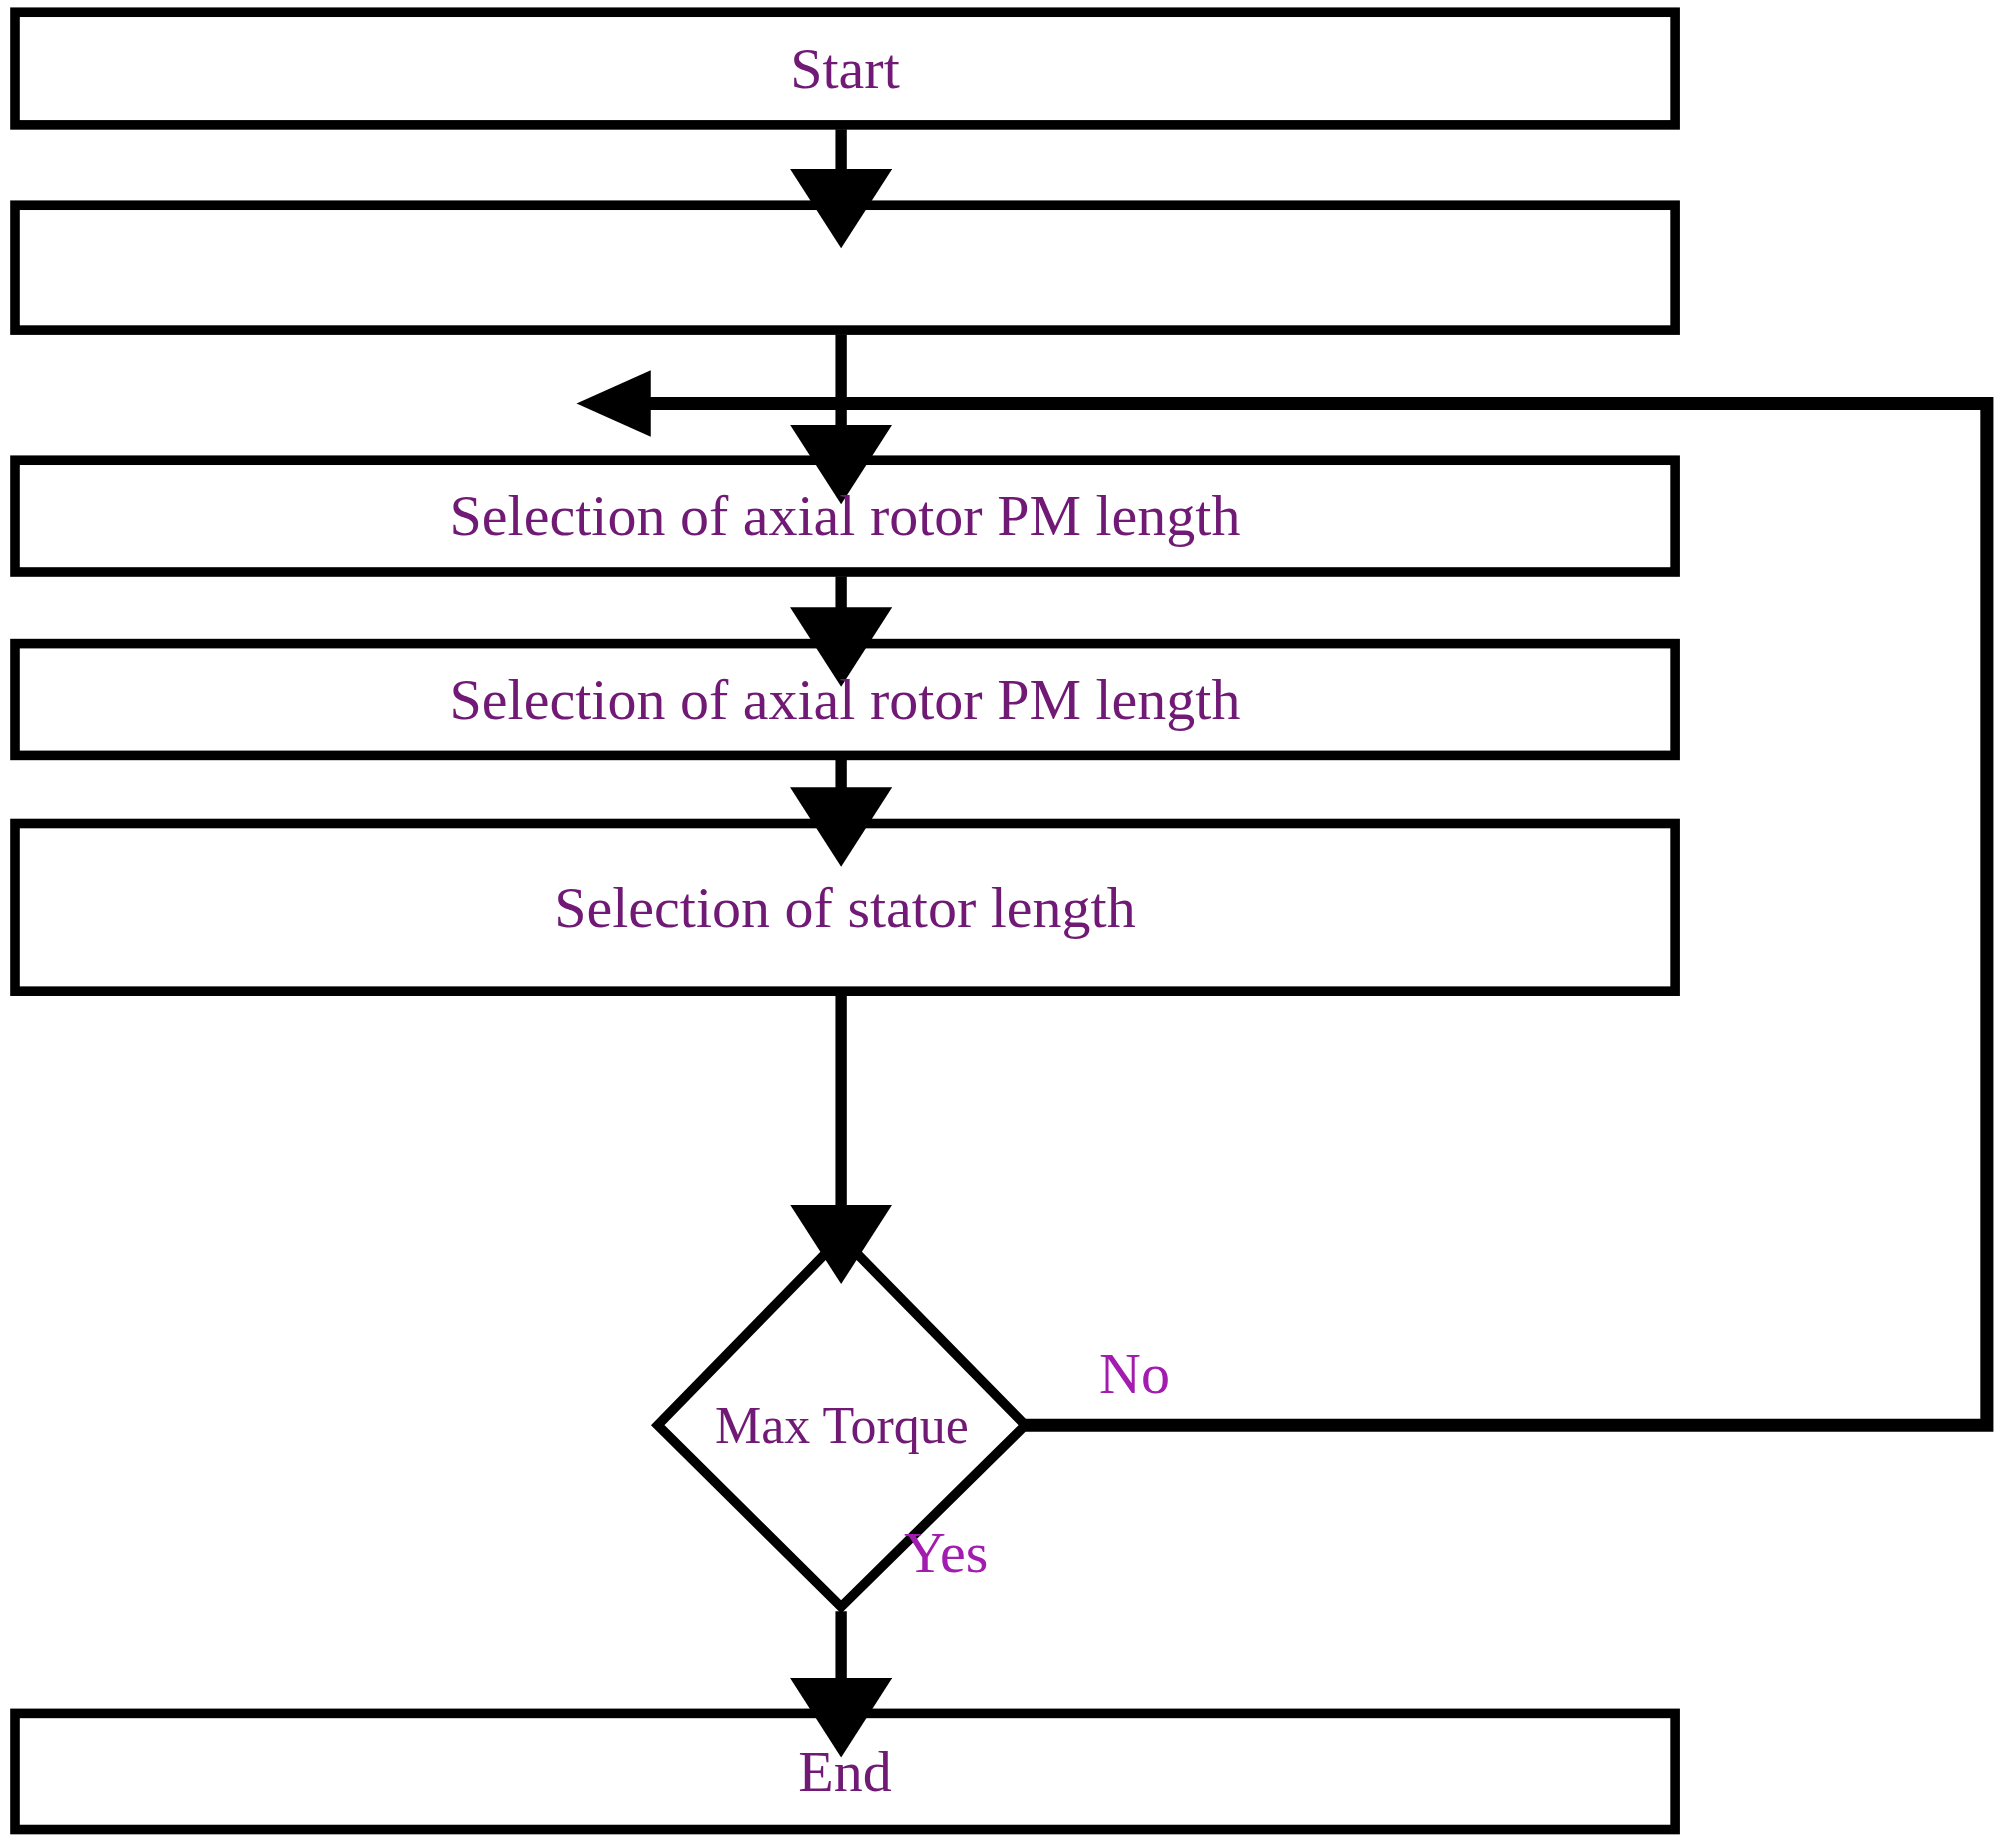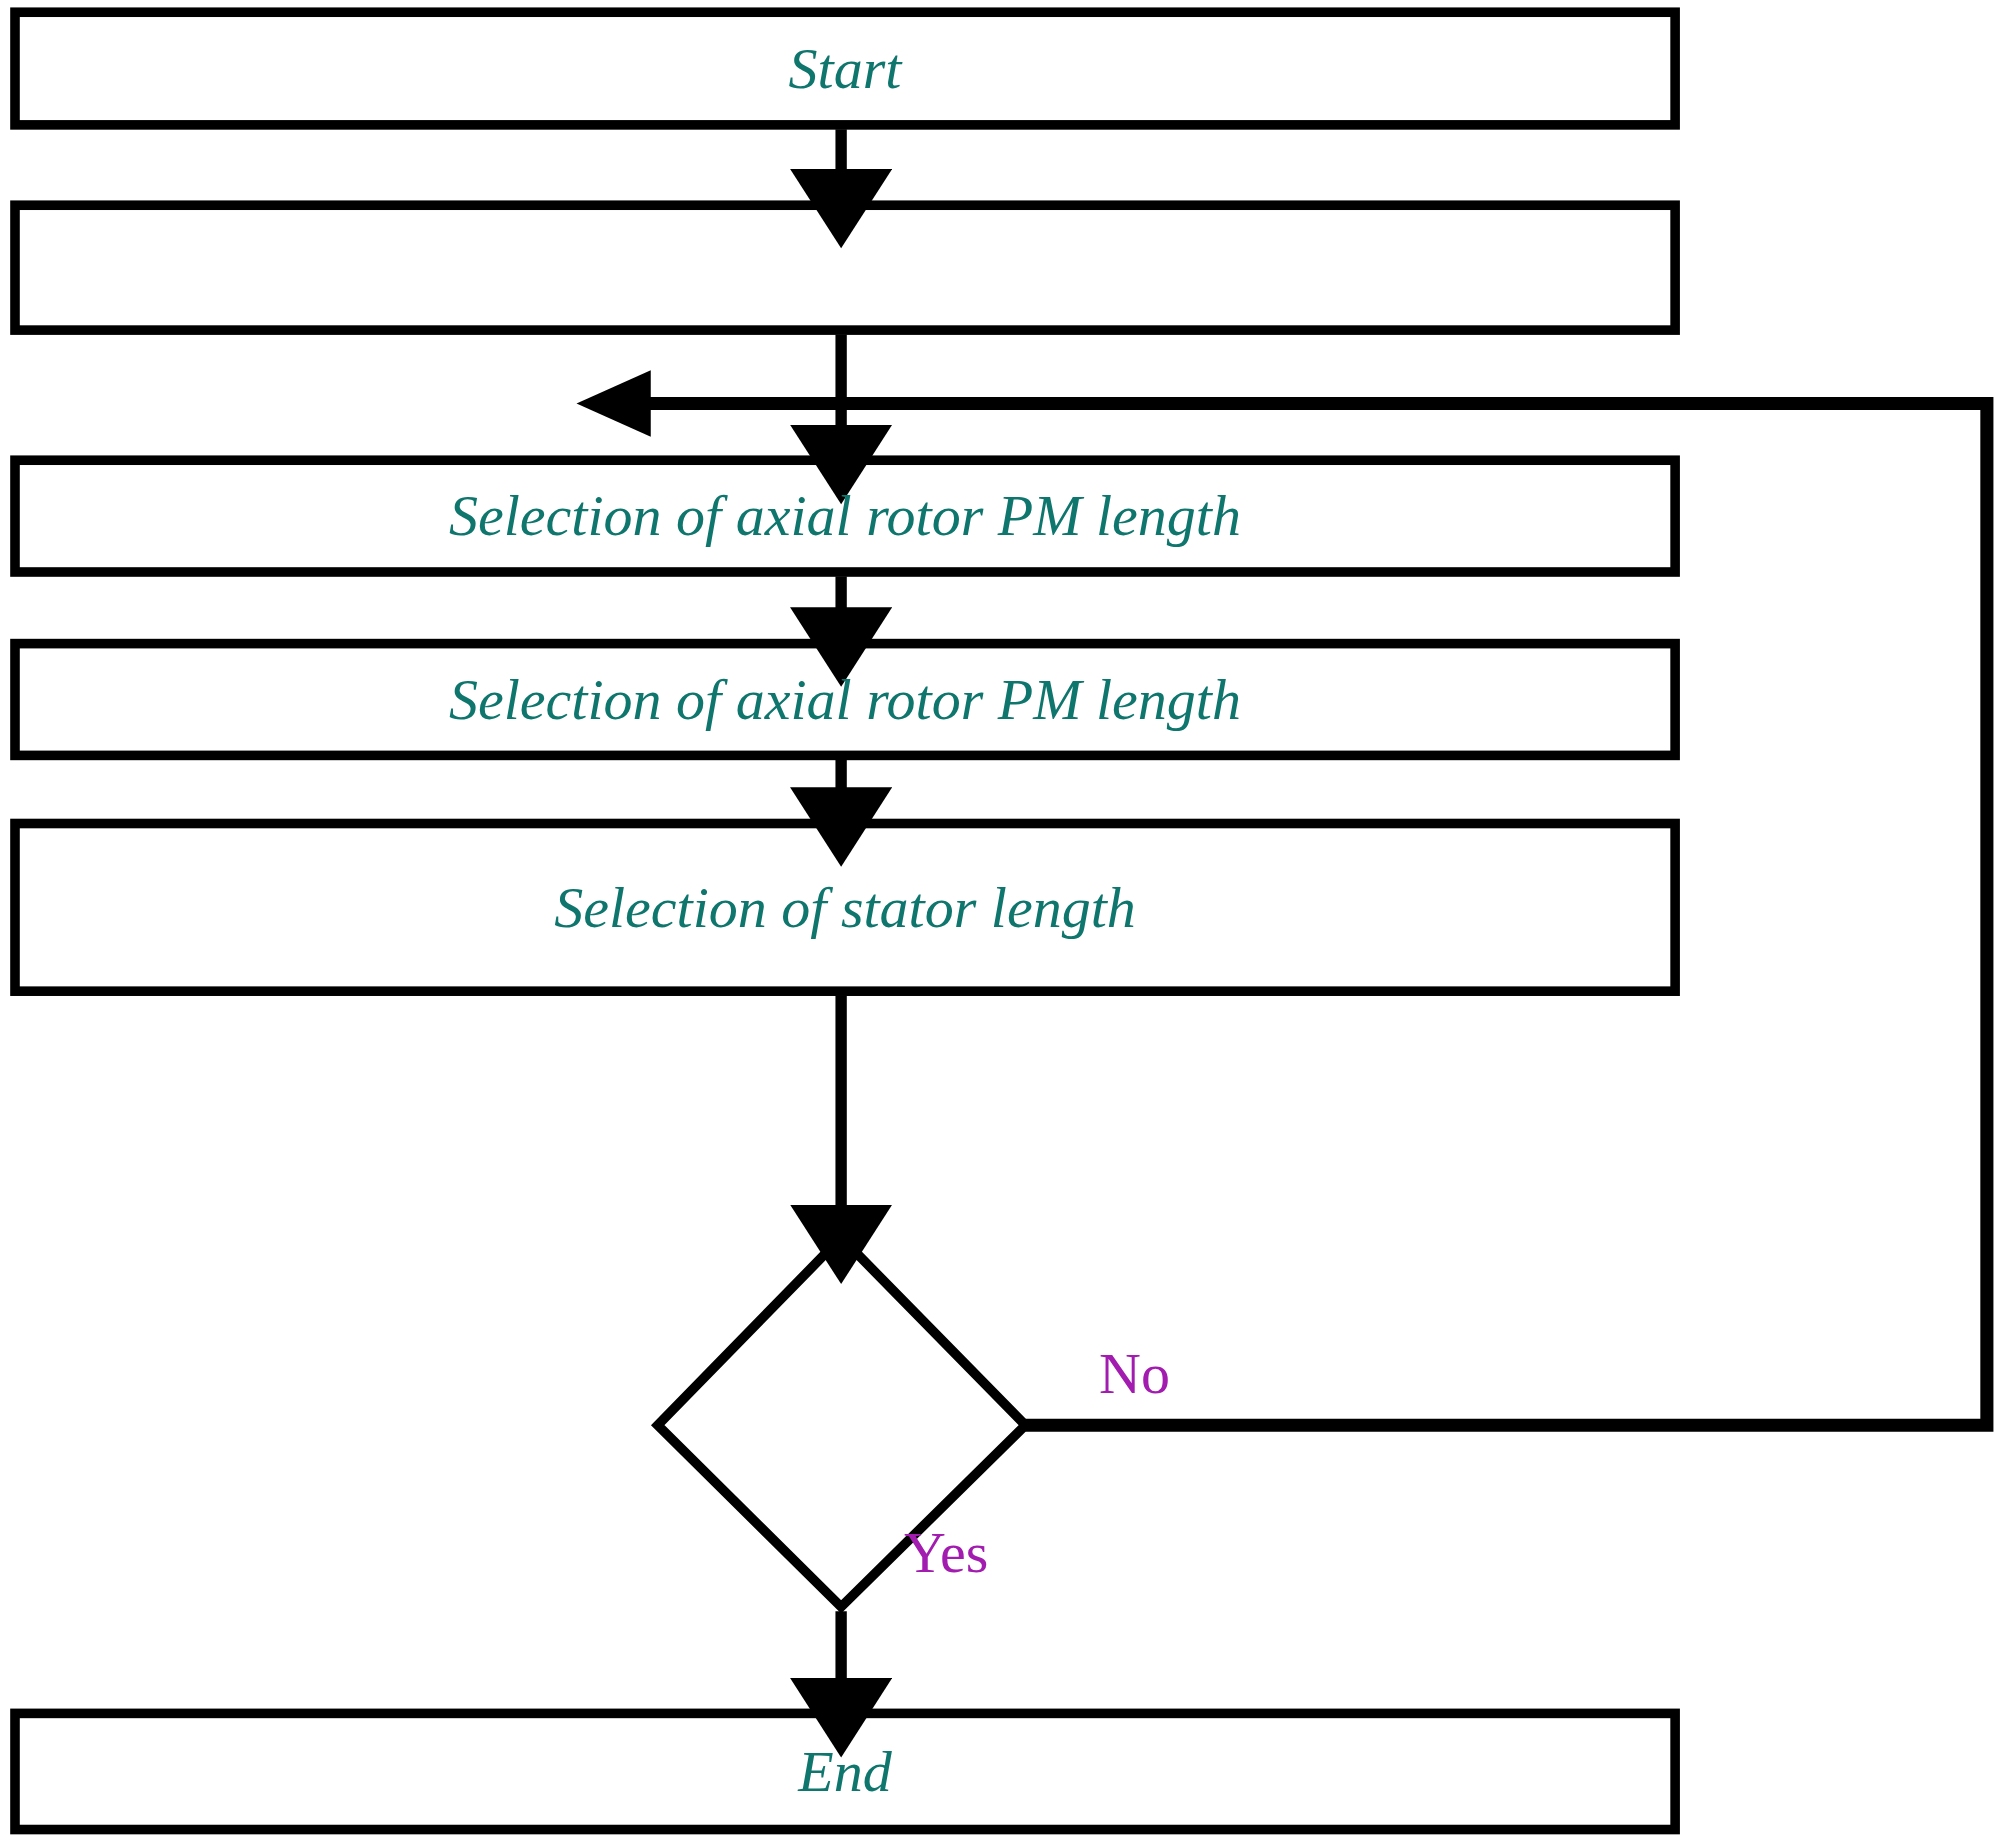--- a/index.html
+++ b/index.html
@@ -22,24 +22,23 @@
     width: 2001px;
     height: 1847px;
     pointer-events: none;
   }
   .node-text {
     position: absolute;
     display: flex;
     align-items: center;
     justify-content: center;
     text-align: center;
-    color: #0f766e;
+    color: #701a75;
     white-space: nowrap;
     line-height: 1;
-    font-style: italic;
   }
   .proc-label {
     font-size: 58px;
   }
   .diamond-label {
     font-size: 52px;
   }
   .edge-label {
     position: absolute;
     color: #a21caf;
@@ -93,20 +92,21 @@
 
   <div class="node-text proc-label" style="left:15px; top:12.2px; width:1660px; height:113px;">Start</div>
 
 
   <div class="node-text proc-label" style="left:15px; top:460px; width:1660px; height:112px;">Selection of axial rotor PM length</div>
 
   <div class="node-text proc-label" style="left:15px; top:644px; width:1660px; height:112px;">Selection of axial rotor PM length</div>
 
   <div class="node-text proc-label" style="left:15px; top:824px; width:1660px; height:168px;">Selection of stator length</div>
 
+  <div class="node-text diamond-label" style="left:658px; top:1393px; width:368px; height:65px;">Max Torque</div>
 
   <div class="node-text proc-label" style="left:15px; top:1714px; width:1660px; height:116px;">End</div>
 
   <div class="edge-label" style="left:1099px; top:1345px;">No</div>
 
   <div class="edge-label" style="left:904px; top:1524px;">Yes</div>
 
 </div>
 
 

